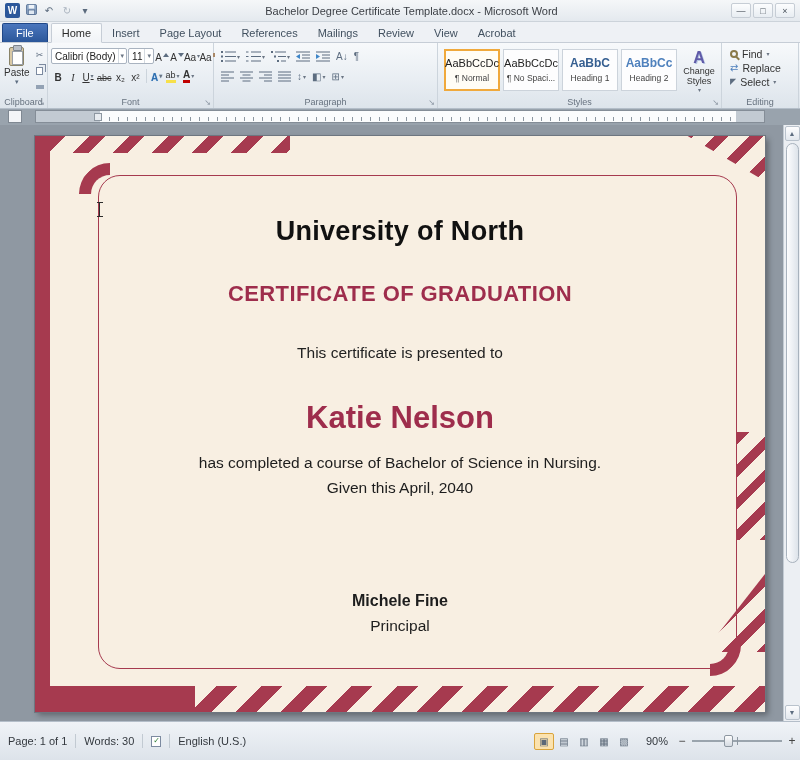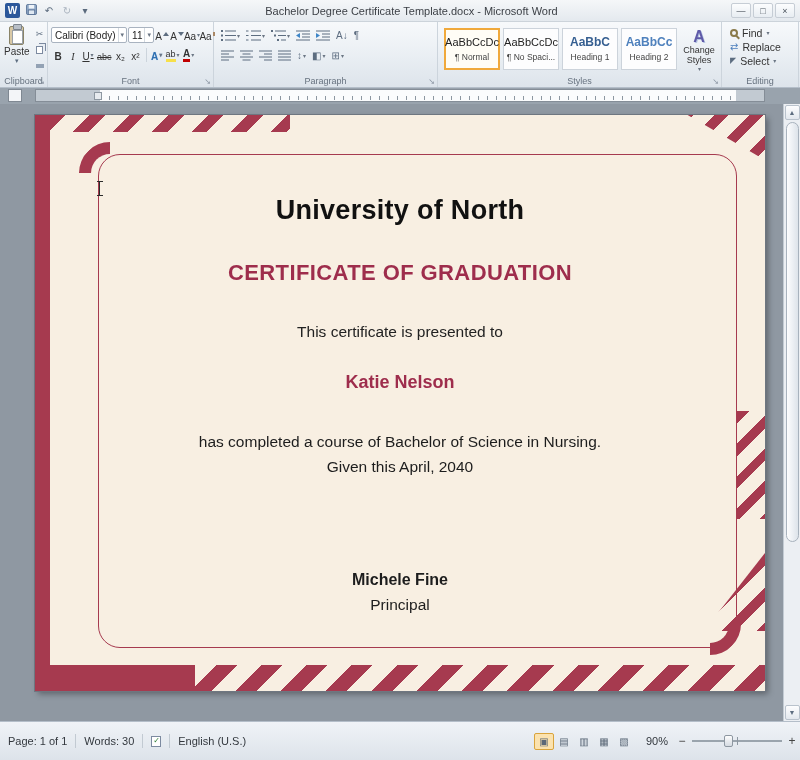--- a/index.html
+++ b/index.html
@@ -123,21 +123,21 @@
   .frame { position:absolute; left:63px; top:39px; right:28px; bottom:43px; border:1.6px solid var(--maroon); border-radius:22px; }
 
   .cursor { position:absolute; left:64px; top:66px; width:1.4px; height:15px; background:#2b2b2b; }
   .cursor::before, .cursor::after { content:""; position:absolute; left:-2.4px; width:6px; height:1.4px; background:#2b2b2b; }
   .cursor::after { bottom:0; }
 
   .ctext { position:absolute; left:0; width:100%; text-align:center; color:#1d1d1d; }
   .t-univ { top:80px; font-size:27px; font-weight:bold; letter-spacing:.3px; color:#111; }
   .t-head { top:145px; font-size:22px; font-weight:bold; color:#9e2d4c; letter-spacing:.4px; }
   .t-pres { top:208px; font-size:15.5px; color:#222; }
-  .t-name { top:257px; font-size:18px; font-weight:bold; color:#9e2d4c; }
+  .t-name { top:264px; font-size:31px; font-weight:bold; color:#9e2d4c; }
   .t-course { top:318px; font-size:15.5px; }
   .t-date { top:343px; font-size:15.5px; }
   .t-signer { top:456px; font-size:16px; font-weight:bold; }
   .t-stitle { top:481px; font-size:15.5px; }
 
   
   .vscroll { position:absolute; right:0; top:0; bottom:0; width:17px; background:#eceff3; border-left:1px solid #c3cbd3; display:flex; flex-direction:column; align-items:center; }
   .sarrow { width:15px; height:15px; font-size:7px; color:#5d6d80; display:flex; align-items:center; justify-content:center; background:linear-gradient(#fdfdfe,#e3e8ee); border:1px solid #b9c2cc; border-radius:2px; margin:1px 0; }
   .sthumb { width:13px; flex:0 0 auto; height:420px; background:linear-gradient(90deg,#fdfdfe,#dde3ea); border:1px solid #a8b2bd; border-radius:7px; margin-top:1px; }
   .strack { flex:1; }
@@ -179,20 +179,31 @@
       <span class="qbtn">▾</span>
     </div>
     <div class="wtitle">Bachelor Degree Certificate Template.docx  -  Microsoft Word</div>
     <div class="wctl">
       <span>—</span>
       <span>□</span>
       <span>×</span>
     </div>
   </div>
 
+  <div class="tabrow">
+    <span class="tab file">File</span>
+    <span class="tab active">Home</span>
+    <span class="tab">Insert</span>
+    <span class="tab">Page Layout</span>
+    <span class="tab">References</span>
+    <span class="tab">Mailings</span>
+    <span class="tab">Review</span>
+    <span class="tab">View</span>
+    <span class="tab">Acrobat</span>
+  </div>
 
   <div class="ribbon">
 
     <div class="group g-clip">
       <div class="paste">
         <span class="ic-clip"></span>
         <span>Paste</span>
         <span class="pastedd">▾</span>
       </div>
       <div class="clipsmall">

